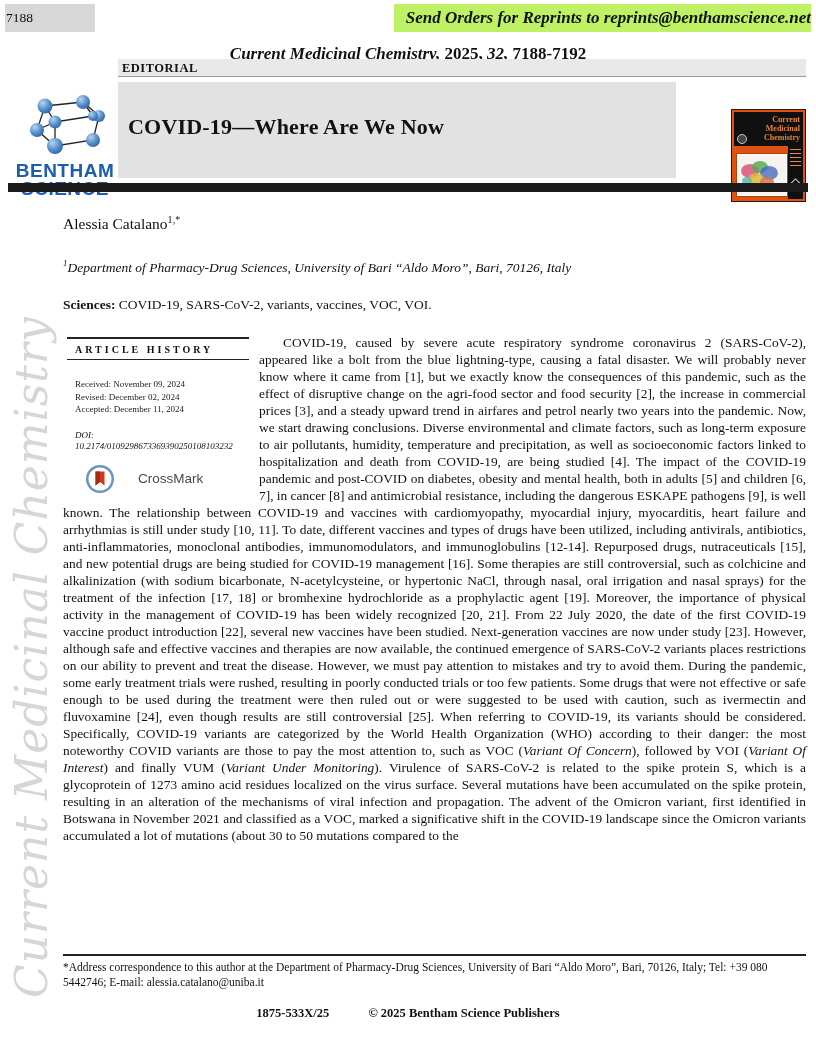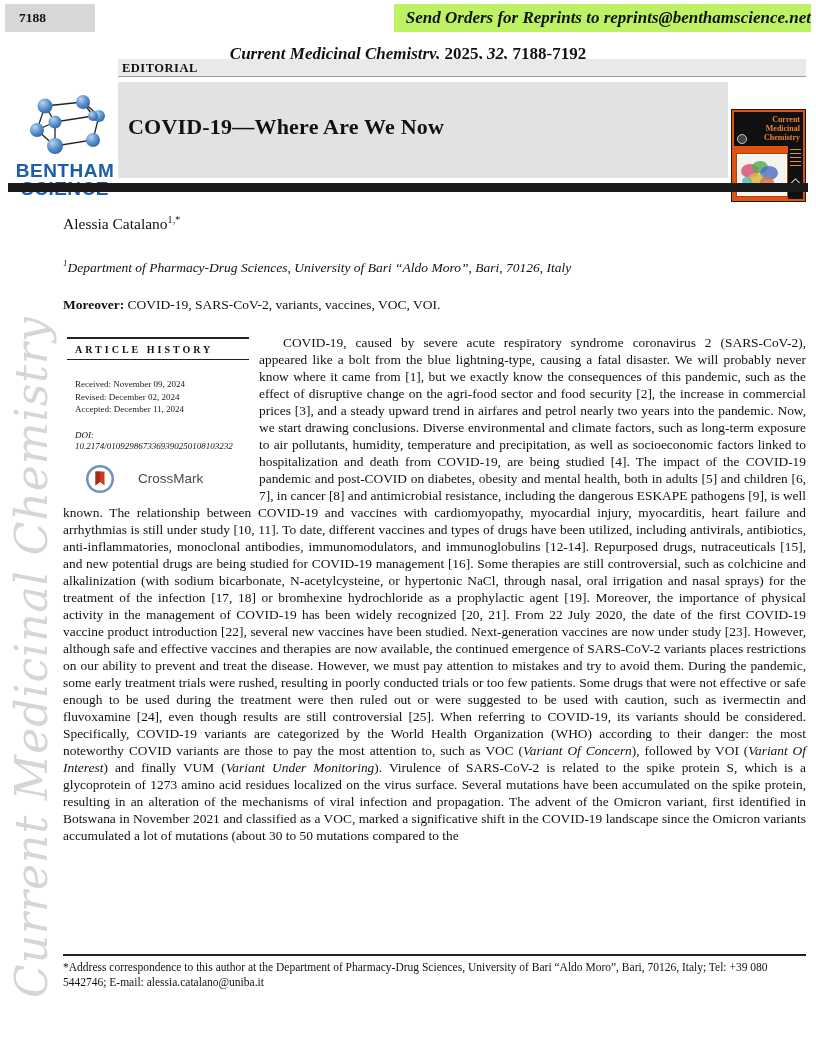--- a/index.html
+++ b/index.html
@@ -1,36 +1,36 @@
 <!DOCTYPE html>
 <html><head>
 <meta charset="utf-8">
 <style>
   html,body{margin:0;padding:0;background:#888;}
   .page{position:relative;width:816px;height:1056px;background:#ffffff;margin:0 auto;
         font-family:"Liberation Serif",serif;color:#111;overflow:hidden;}
 
   
   .pageno-box{position:absolute;left:5px;top:4px;width:90px;height:28px;background:#d7d7d7;
-              font-weight:bold;font-size:13.5px;line-height:28px;padding-left:14px;box-sizing:border-box;}
+              font-weight:normal;font-size:13.5px;line-height:28px;padding-left:1px;box-sizing:border-box;}
   .reprint-box{position:absolute;left:394px;top:4px;width:417px;height:28px;background:#bef264;
                font-weight:bold;font-style:italic;font-size:17px;line-height:28px;text-align:right;
                padding-right:0;box-sizing:border-box;}
   .journal-line{position:absolute;left:118px;top:44px;width:580px;text-align:center;font-size:17px;}
 
   
   .logo{position:absolute;left:10px;top:76px;width:110px;text-align:center;}
   .logo-text{font-family:"Liberation Sans",sans-serif;font-weight:bold;color:#1b5ea9;
              font-size:19px;line-height:18px;letter-spacing:0.5px;}
 
   
   .editorial-strip{position:absolute;left:118px;top:59px;width:688px;height:18px;background:#e9e9e9;
                    border-bottom:1px solid #9a9a9a;font-weight:bold;font-size:12.5px;line-height:18px;
                    padding-left:4px;box-sizing:border-box;letter-spacing:0.5px;}
-  .title-box{position:absolute;left:118px;top:82px;width:610px;height:96px;background:#e2e2e2;}
+  .title-box{position:absolute;left:118px;top:82px;width:558px;height:96px;background:#e2e2e2;}
   .title-text{padding:32px 0 0 10px;font-size:22px;font-weight:bold;letter-spacing:0.2px;}
 
   
   .cover{position:absolute;left:731px;top:85px;width:75px;height:93px;background:#e0520f;
          border:1.5px solid #1a1a1a;box-sizing:border-box;margin-top:24px;}
   .cover-band{position:absolute;left:2px;top:2px;right:2px;height:34px;background:#101010;}
   .cover-title{position:absolute;right:3px;top:3px;text-align:right;color:#e8813a;font-weight:bold;
                font-size:8px;line-height:9px;font-family:"Liberation Serif",serif;}
   .cover-emblem{position:absolute;left:3px;top:22px;width:8px;height:8px;border:1px solid #c8c8c8;
                 border-radius:50%;background:#444;}
@@ -148,21 +148,21 @@
 
   <div class="black-bar"></div>
 
   <div class="author">
     <span>Alessia Catalano</span><sup>1,*</sup>
   </div>
   <div class="affiliation">
     <sup>1</sup><span>Department of Pharmacy-Drug Sciences, University of Bari “Aldo Moro”, Bari, 70126, Italy</span>
   </div>
   <div class="keywords">
-    <b>Moreover:</b><span> COVID-19, SARS-CoV-2, variants, vaccines, VOC, VOI.</span>
+    <b>Sciences:</b><span> COVID-19, SARS-CoV-2, variants, vaccines, VOC, VOI.</span>
   </div>
 
   <div class="content">
     <div class="ah-box">
       <div class="ah-title">ARTICLE HISTORY</div>
       <div class="ah-dates">
         <div>Received: November 09, 2024</div>
         <div>Revised: December 02, 2024</div>
         <div>Accepted: December 11, 2024</div>
       </div>
@@ -181,14 +181,18 @@
       </div>
     </div>
     <div class="body-text"><span>COVID-19, caused by severe acute respiratory syndrome coronavirus 2 (SARS-CoV-2), appeared like a bolt from the blue lightning-type, causing a fatal disaster. We will probably never know where it came from [1], but we exactly know the consequences of this pandemic, such as the effect of disruptive change on the agri-food sector and food security [2], the increase in commercial prices [3], and a steady upward trend in airfares and petrol nearly two years into the pandemic. Now, we start drawing conclusions. Diverse environmental and climate factors, such as long-term exposure to air pollutants, humidity, temperature and precipitation, as well as socioeconomic factors linked to hospitalization and death from COVID-19, are being studied [4]. The impact of the COVID-19 pandemic and post-COVID on diabetes, obesity and mental health, both in adults [5] and children [6, 7], in cancer [8] and antimicrobial resistance, including the dangerous ESKAPE pathogens [9], is well known. The relationship between COVID-19 and vaccines with cardiomyopathy, myocardial injury, myocarditis, heart failure and arrhythmias is still under study [10, 11]. To date, different vaccines and types of drugs have been utilized, including antivirals, antibiotics, anti-inflammatories, monoclonal antibodies, immunomodulators, and immunoglobulins [12-14]. Repurposed drugs, nutraceuticals [15], and new potential drugs are being studied for COVID-19 management [16]. Some therapies are still controversial, such as colchicine and alkalinization (with sodium bicarbonate, N-acetylcysteine, or hypertonic NaCl, through nasal, oral irrigation and nasal sprays) for the treatment of the infection [17, 18] or bromhexine hydrochloride as a prophylactic agent [19]. Moreover, the importance of physical activity in the management of COVID-19 has been widely recognized [20, 21]. From 22 July 2020, the date of the first COVID-19 vaccine product introduction [22], several new vaccines have been studied. Next-generation vaccines are now under study [23]. However, although safe and effective vaccines and therapies are now available, the continued emergence of SARS-CoV-2 variants places restrictions on our ability to prevent and treat the disease. However, we must pay attention to mistakes and try to avoid them. During the pandemic, some early treatment trials were rushed, resulting in poorly conducted trials or too few patients. Some drugs that were not effective or safe enough to be used during the treatment were then ruled out or were suggested to be used with caution, such as ivermectin and fluvoxamine [24], even though results are still controversial [25]. When referring to COVID-19, its variants should be considered. Specifically, COVID-19 variants are categorized by the World Health Organization (WHO) according to their danger: the most noteworthy COVID variants are those to pay the most attention to, such as VOC (</span><span style="font-style: italic;">Variant Of Concern</span><span>), followed by VOI (</span><span style="font-style: italic;">Variant Of Interest</span><span>) and finally VUM (</span><span style="font-style: italic;">Variant Under Monitoring</span><span>).  Virulence of SARS-CoV-2 is related to the spike protein S, which is a glycoprotein of 1273 amino acid residues localized on the virus surface. Several mutations have been accumulated on the spike protein, resulting in an alteration of the mechanisms of viral infection and propagation. The advent of the Omicron variant, first identified in Botswana in November 2021 and classified as a VOC, marked a significative shift in the COVID-19 landscape since the Omicron variants accumulated a lot of mutations (about 30 to 50 mutations compared to the</span></div>
   </div>
 
   <div class="watermark">Current Medicinal Chemistry</div>
 
   <div class="footnote-rule"></div>
   <div class="footnote">*Address correspondence to this author at the Department of Pharmacy-Drug Sciences, University of Bari “Aldo Moro”, Bari, 70126, Italy; Tel: +39 080 5442746; E-mail: alessia.catalano@uniba.it</div>
 
+  <div class="footer">
+    <span>1875-533X/25</span>
+    <span>© 2025 Bentham Science Publishers</span>
+  </div>
 
 </div>
 
 </body></html>

